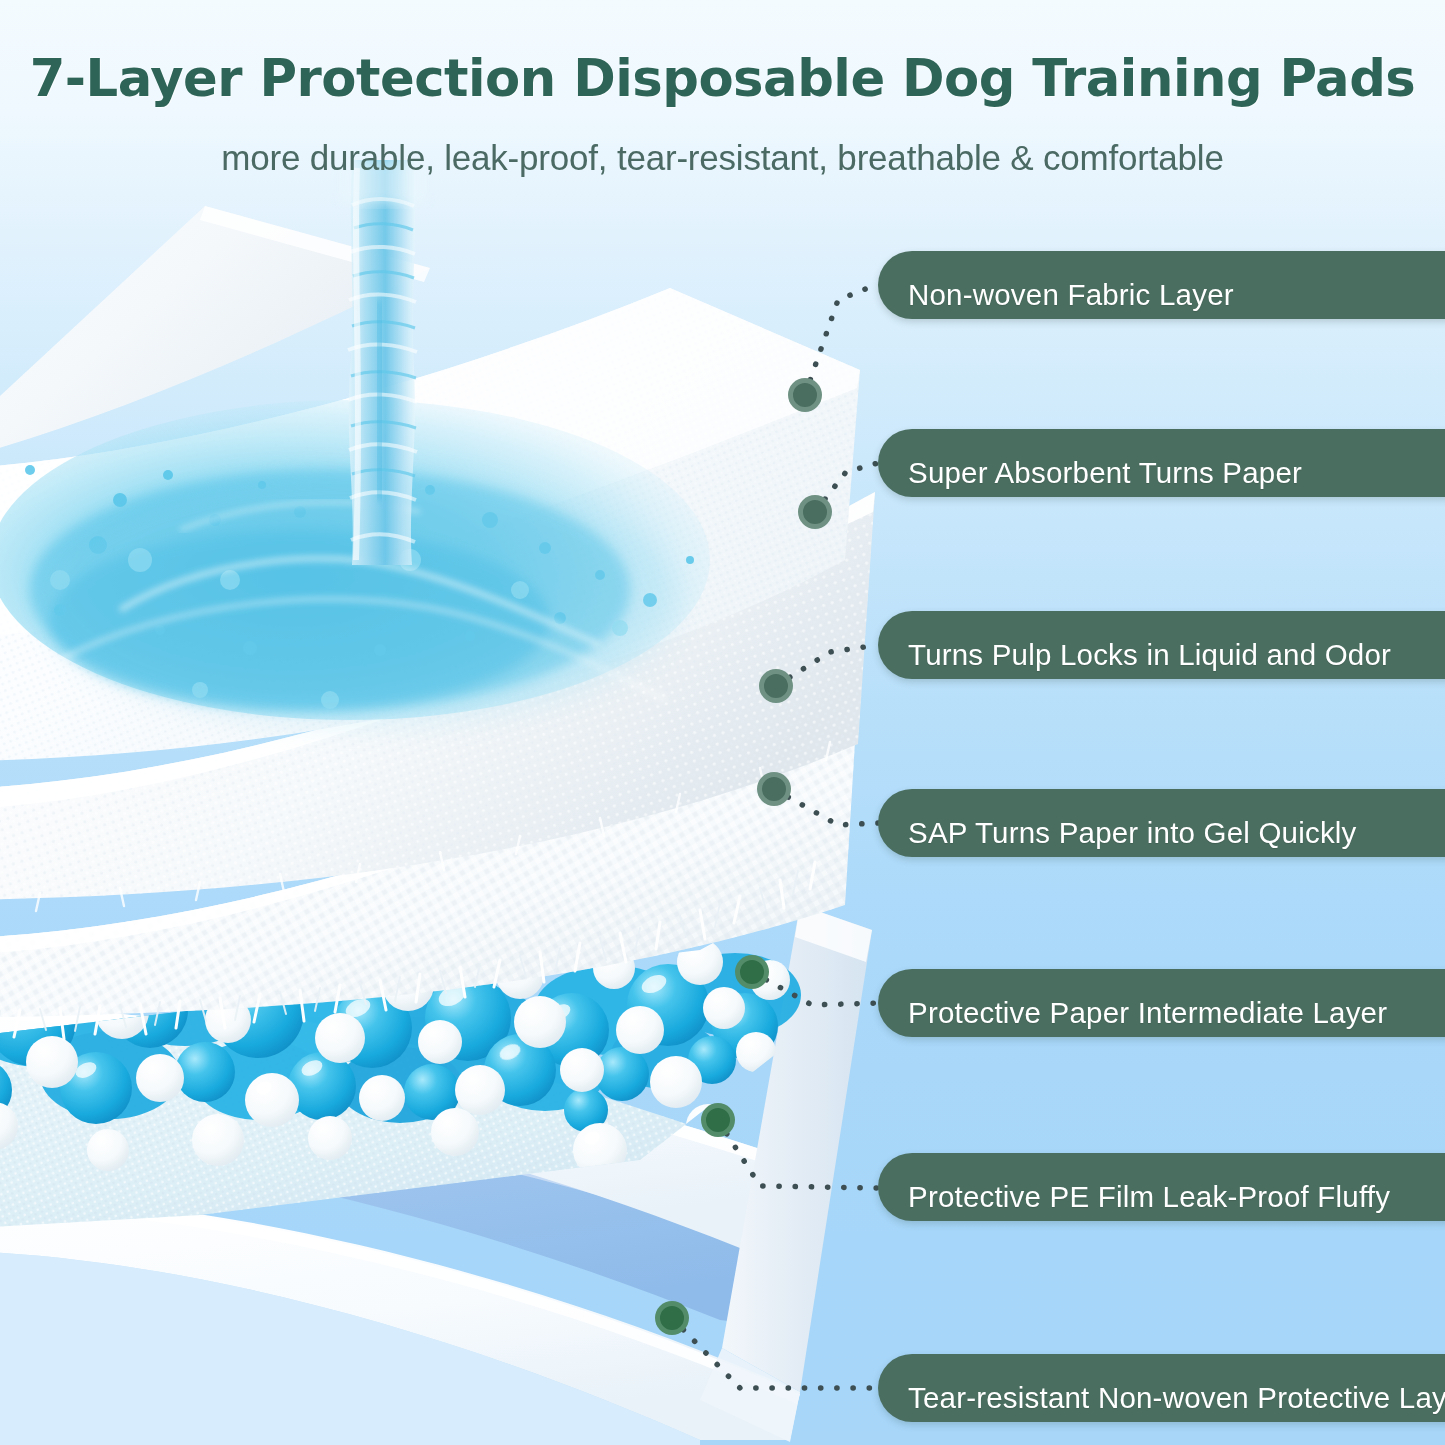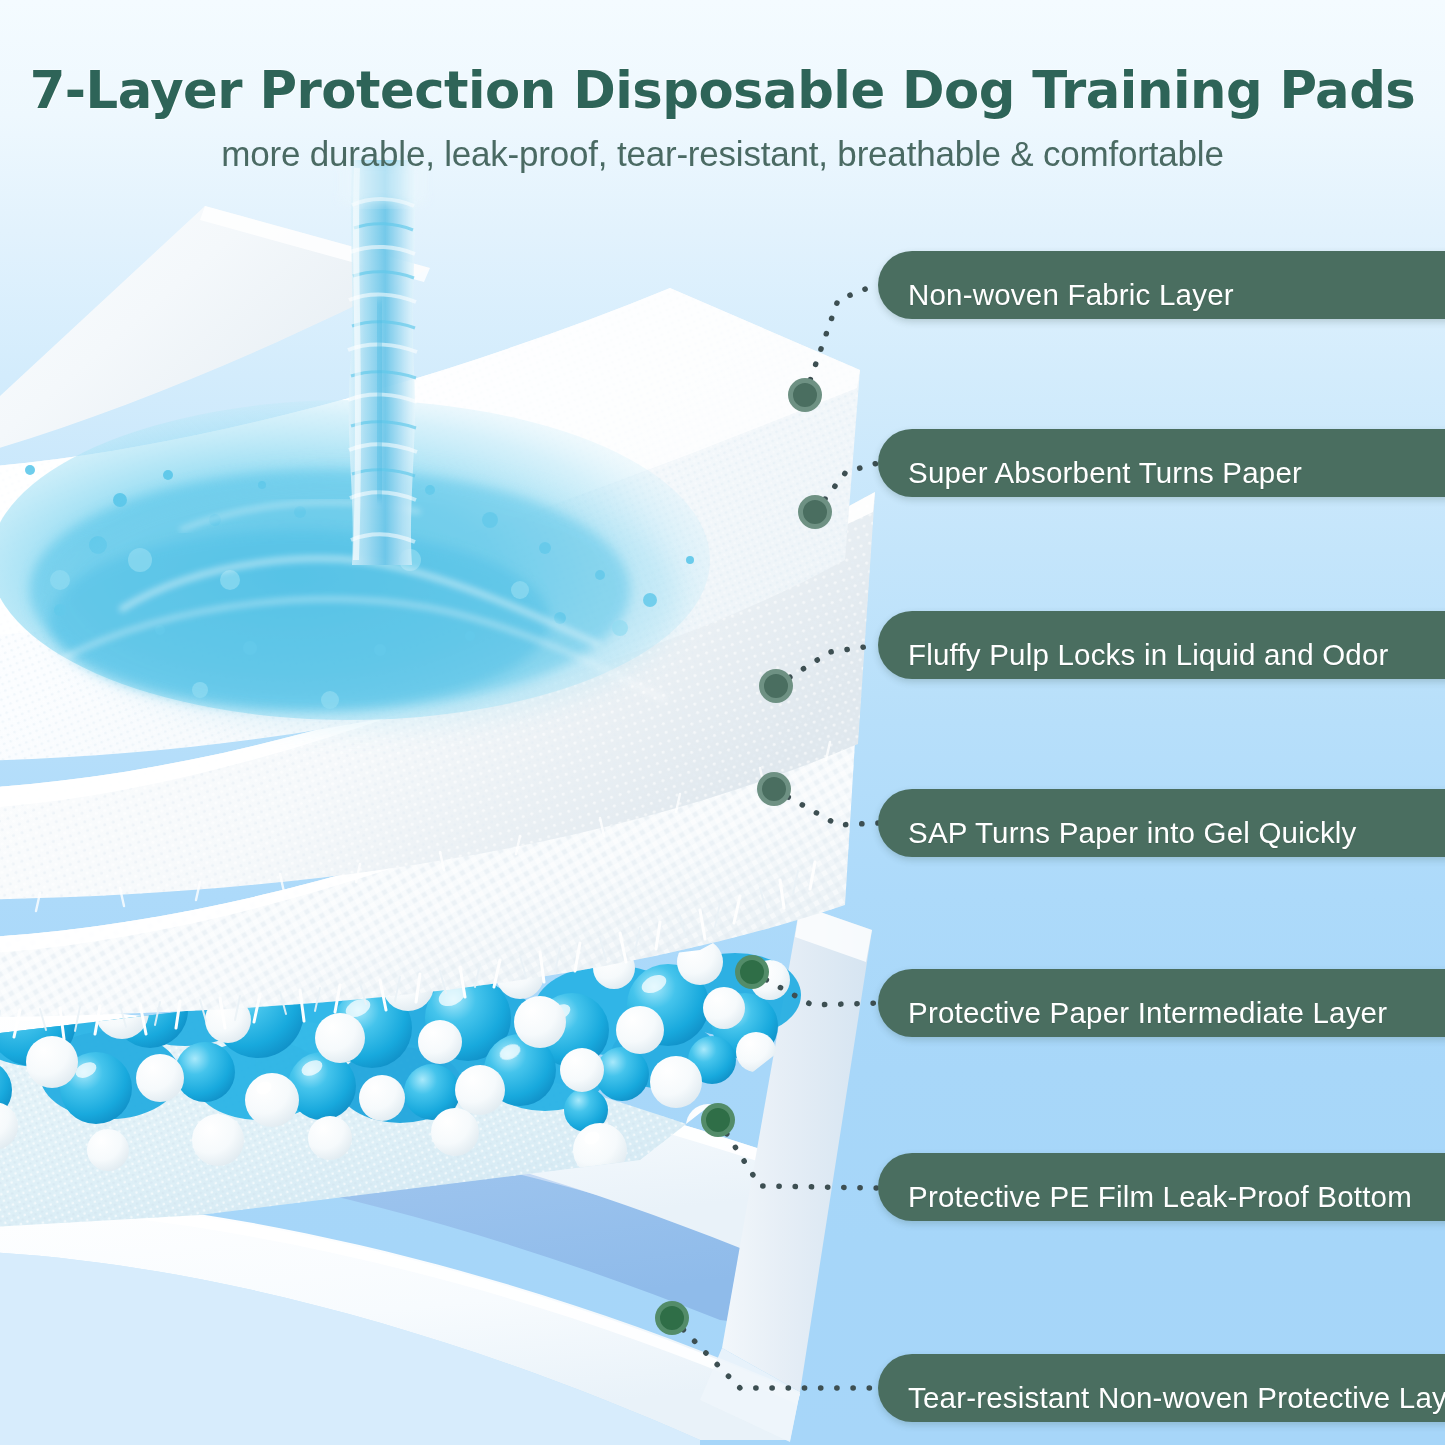--- a/index.html
+++ b/index.html
@@ -17,35 +17,35 @@
       #d3ecfc 26%,
       #c4e5fb 38%,
       #b7dffa 50%,
       #addafa 62%,
       #a8d7f9 74%,
       #a6d6f9 86%,
       #a7d6f9 100%);
   }
 
   
-  .header{position:absolute;left:0;top:12px;width:1445px;text-align:center;z-index:40;}
+  .header{position:absolute;left:0;top:0;width:1445px;text-align:center;z-index:40;}
   .title{
     margin:0;padding:0;
     font-family:"DejaVu Sans", sans-serif;
     font-weight:700;
     font-size:52px;
     letter-spacing:-0.5px;
     color:#2e6458;
     line-height:1.0;
     padding-top:52px;
     text-shadow:1px 1px 0 rgba(255,255,255,.55), -1px -1px 0 rgba(255,255,255,.35);
     transform:scaleX(0.985);
   }
   .subtitle{
-    margin:0;padding-top:18px;
+    margin:16px;padding-top:18px;
     font-family:"Liberation Sans", sans-serif;
     font-weight:400;
     font-size:35px;
     color:#4a6a63;
     letter-spacing:-0.2px;
   }
 
   
   #art{position:absolute;left:0;top:0;width:1445px;height:1445px;z-index:10;}
 
@@ -473,30 +473,30 @@
   <div class="anchor dark" style="left:701px;top:1103px;"></div>
   <div class="anchor dark" style="left:655px;top:1301px;"></div>
 
   <div class="pill" style="top:251px;">
     <span class="pill-text">Non-woven Fabric Layer</span>
   </div>
   <div class="pill" style="top:429px;">
     <span class="pill-text">Super Absorbent Turns Paper</span>
   </div>
   <div class="pill" style="top:611px;">
-    <span class="pill-text">Fluffy Pulp Locks in Liquid and Odor</span>
+    <span class="pill-text">Turns Pulp Locks in Liquid and Odor</span>
   </div>
   <div class="pill" style="top:789px;">
     <span class="pill-text">SAP Turns Paper into Gel Quickly</span>
   </div>
   <div class="pill" style="top:969px;">
     <span class="pill-text">Protective Paper Intermediate Layer</span>
   </div>
   <div class="pill" style="top:1153px;">
-    <span class="pill-text">Protective PE Film Leak-Proof Bottom</span>
+    <span class="pill-text">Protective PE Film Leak-Proof Fluffy</span>
   </div>
   <div class="pill" style="top:1354px;">
     <span class="pill-text">Tear-resistant Non-woven Protective Layer</span>
   </div>
 
   <div class="header">
     <h1 class="title">7-Layer Protection Disposable Dog Training Pads</h1>
     <p class="subtitle">more durable, leak-proof, tear-resistant, breathable &amp; comfortable</p>
   </div>
 

